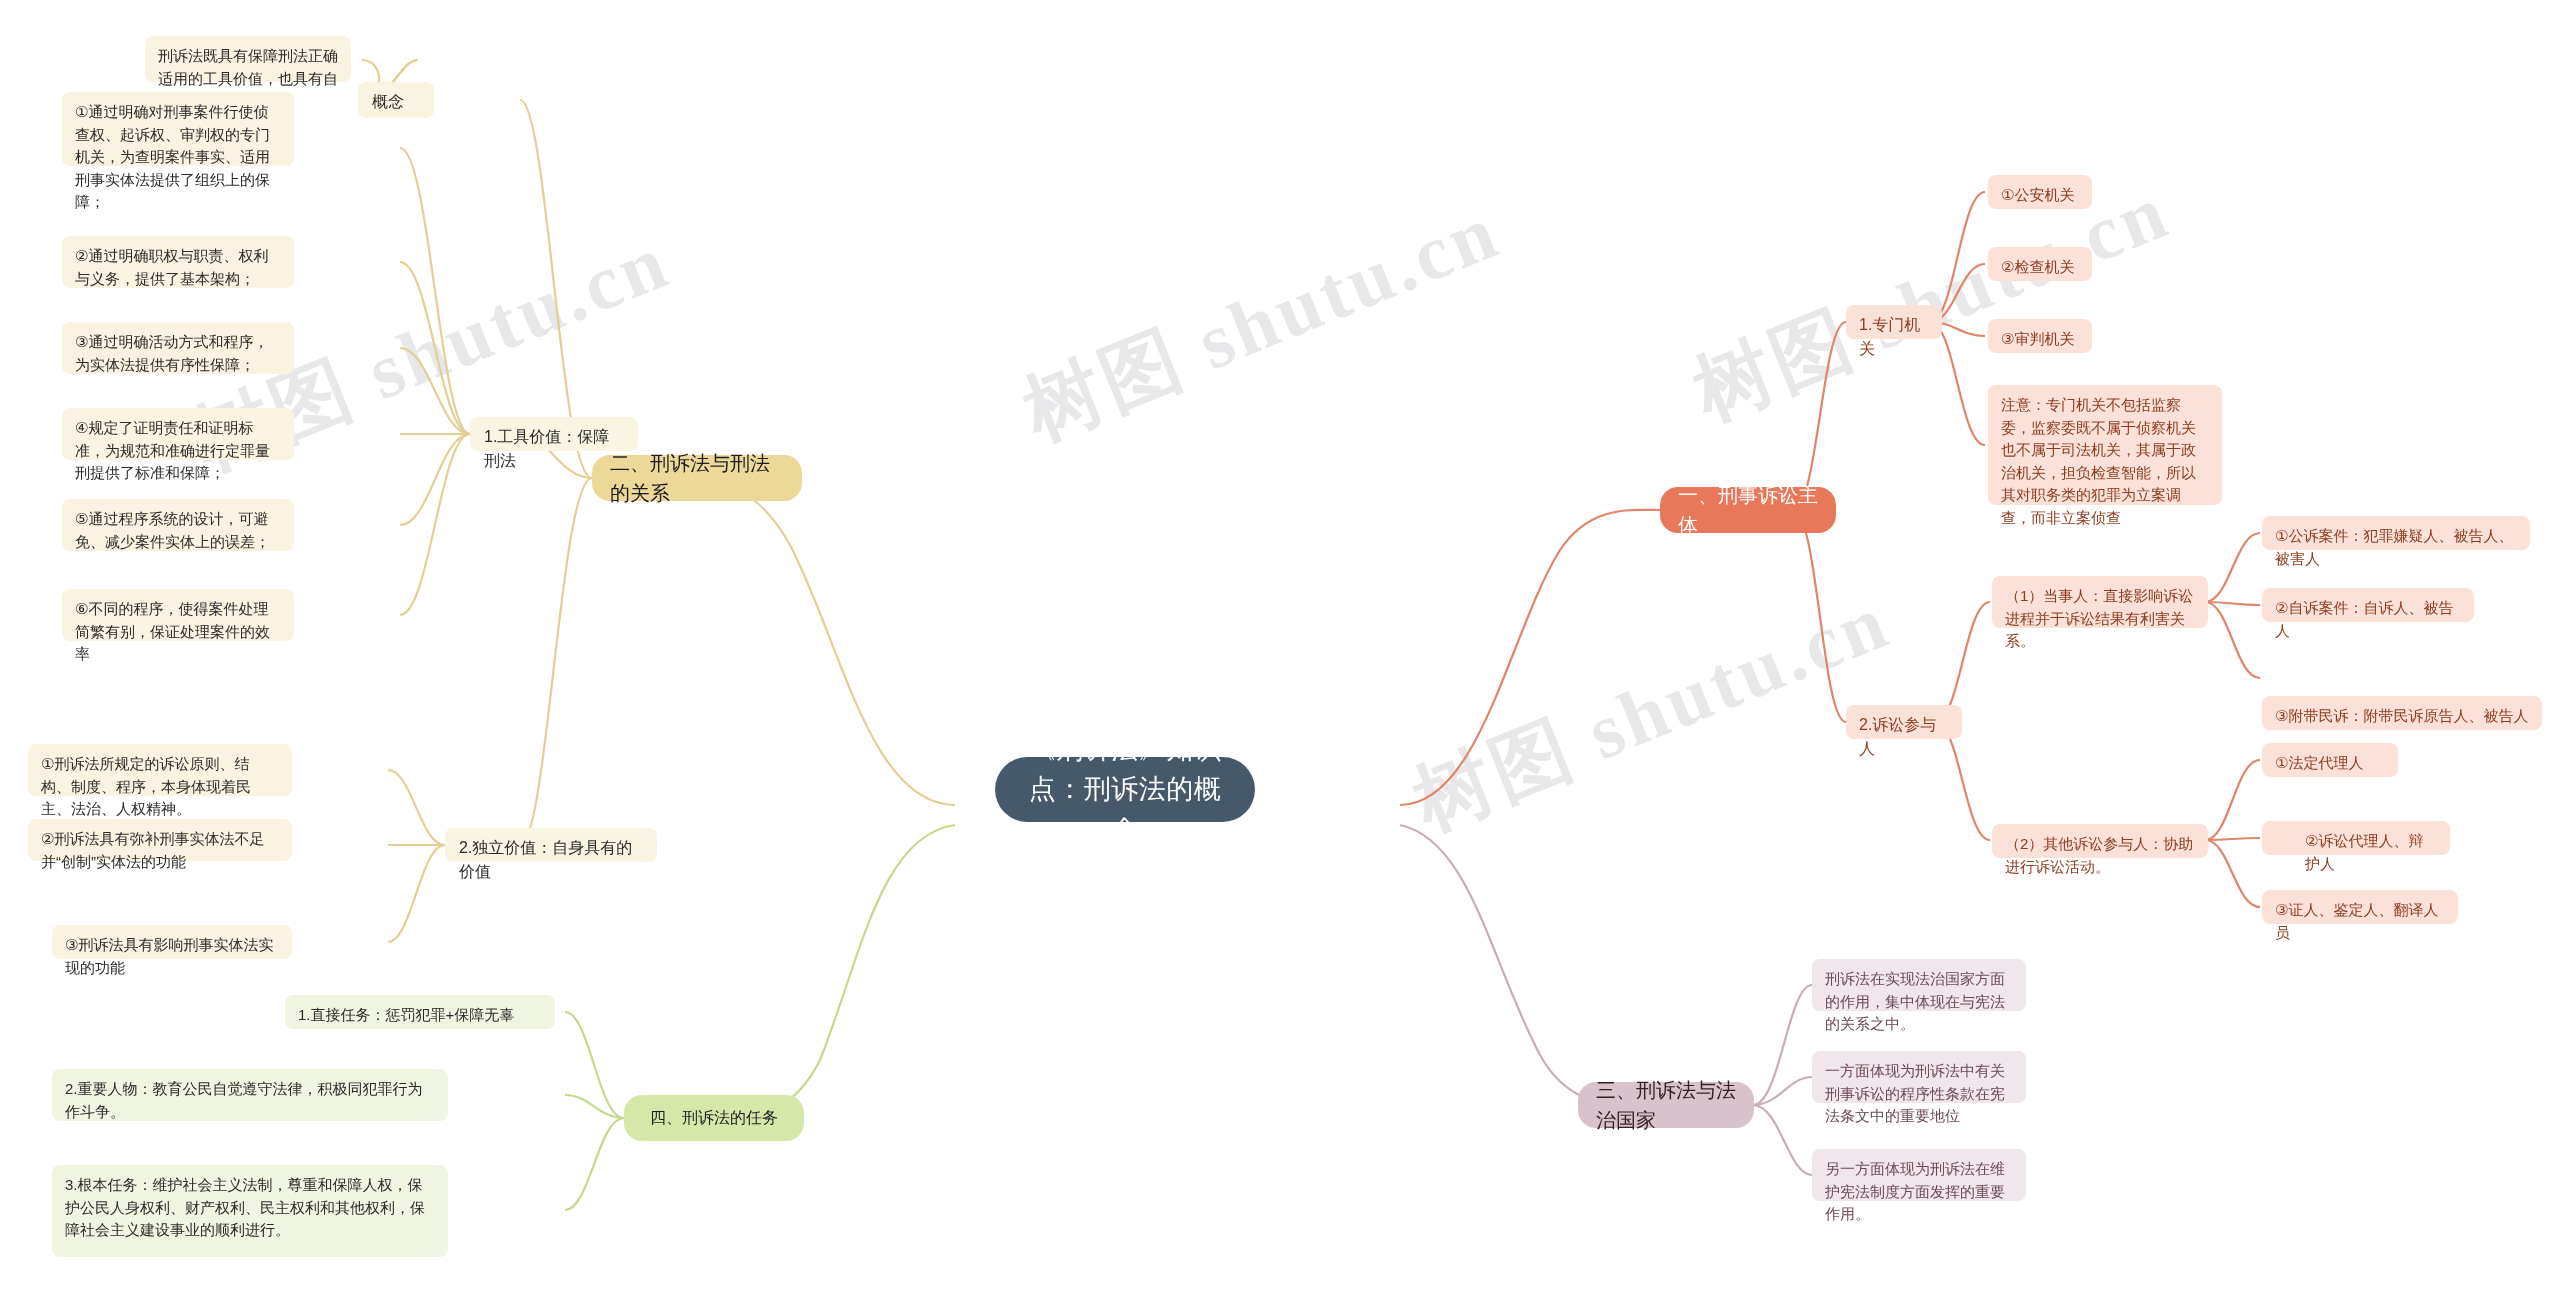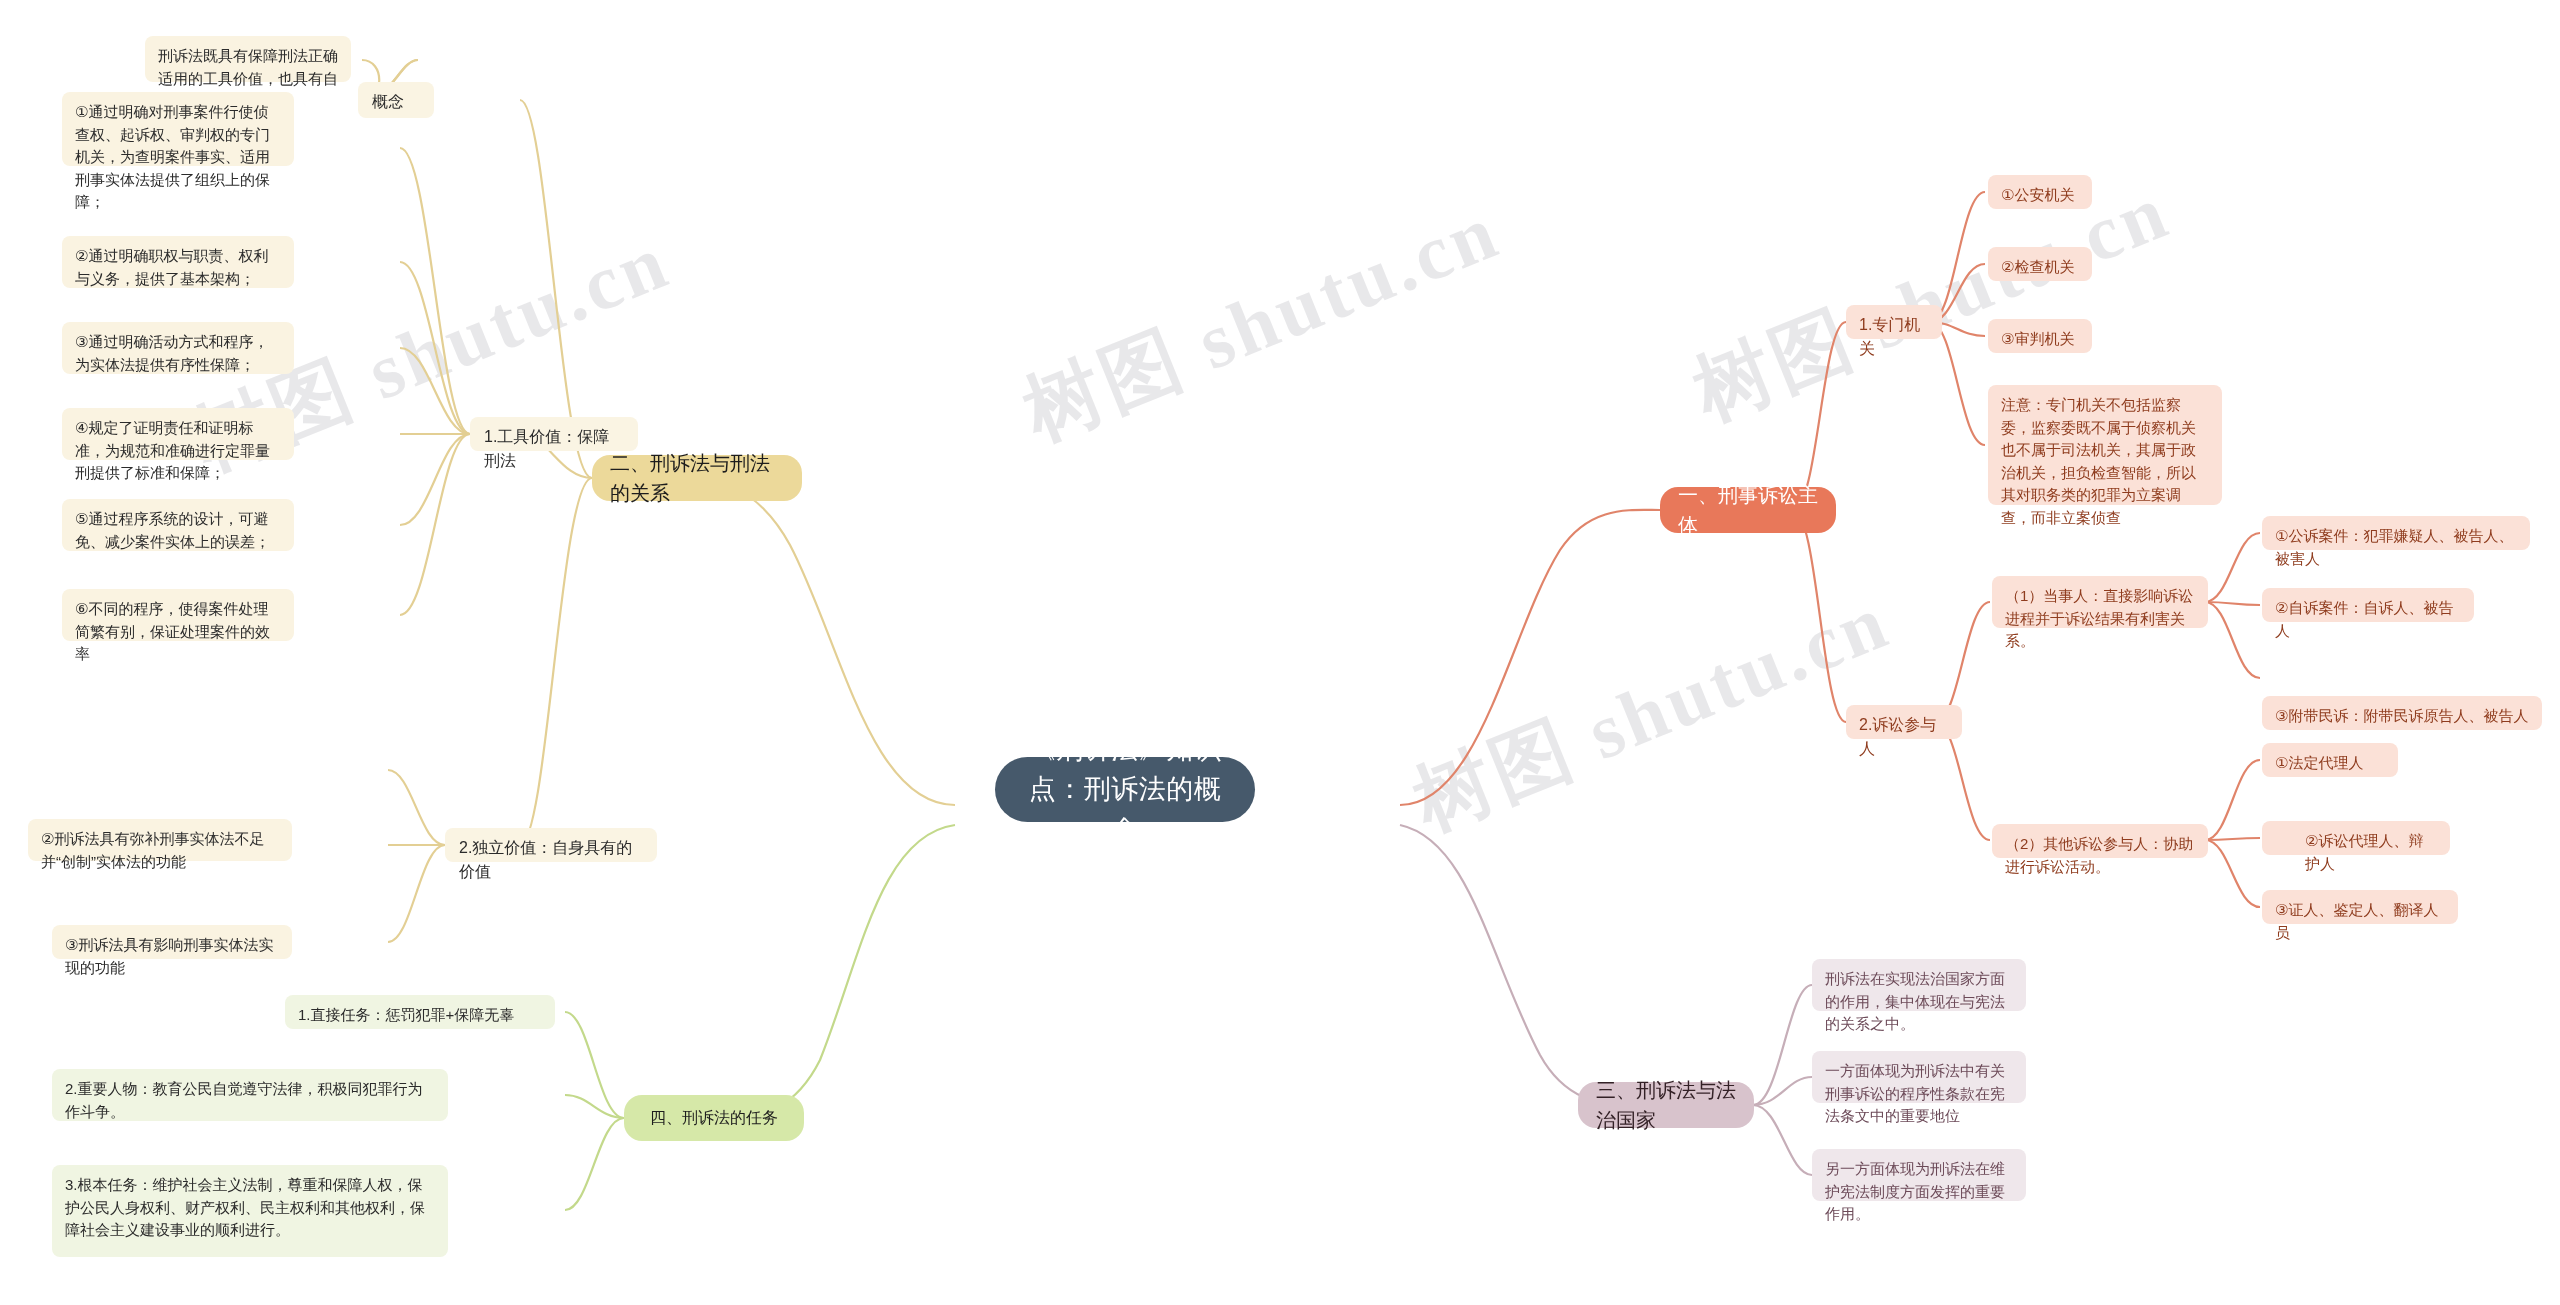--- a/index.html
+++ b/index.html
@@ -204,20 +204,21 @@
 
   <div class="node b-yellow-leaf" style="left:62px;top:92px;width:232px;height:74px;">①通过明确对刑事案件行使侦查权、起诉权、审判权的专门机关，为查明案件事实、适用刑事实体法提供了组织上的保障；</div>
   <div class="node b-yellow-leaf" style="left:62px;top:236px;width:232px;height:52px;">②通过明确职权与职责、权利与义务，提供了基本架构；</div>
   <div class="node b-yellow-leaf" style="left:62px;top:322px;width:232px;height:52px;">③通过明确活动方式和程序，为实体法提供有序性保障；</div>
   <div class="node b-yellow-leaf" style="left:62px;top:408px;width:232px;height:52px;">④规定了证明责任和证明标准，为规范和准确进行定罪量刑提供了标准和保障；</div>
   <div class="node b-yellow-leaf" style="left:62px;top:499px;width:232px;height:52px;">⑤通过程序系统的设计，可避免、减少案件实体上的误差；</div>
   <div class="node b-yellow-leaf" style="left:62px;top:589px;width:232px;height:52px;">⑥不同的程序，使得案件处理简繁有别，保证处理案件的效率</div>
 
   <div class="node b-yellow-sub" style="left:445px;top:828px;width:212px;height:34px;">2.独立价值：自身具有的价值</div>
 
+  <div class="node b-yellow-leaf" style="left:28px;top:744px;width:264px;height:52px;">①刑诉法所规定的诉讼原则、结构、制度、程序，本身体现着民主、法治、人权精神。</div>
   <div class="node b-yellow-leaf" style="left:28px;top:819px;width:264px;height:42px;">②刑诉法具有弥补刑事实体法不足并“创制”实体法的功能</div>
   <div class="node b-yellow-leaf" style="left:52px;top:925px;width:240px;height:34px;">③刑诉法具有影响刑事实体法实现的功能</div>
 
   <div class="node b-green-main" style="left:624px;top:1095px;width:180px;height:46px;">四、刑诉法的任务</div>
 
   <div class="node b-green-leaf" style="left:285px;top:995px;width:270px;height:34px;">1.直接任务：惩罚犯罪+保障无辜</div>
   <div class="node b-green-leaf" style="left:52px;top:1069px;width:396px;height:52px;">2.重要人物：教育公民自觉遵守法律，积极同犯罪行为作斗争。</div>
   <div class="node b-green-leaf" style="left:52px;top:1165px;width:396px;height:92px;">3.根本任务：维护社会主义法制，尊重和保障人权，保护公民人身权利、财产权利、民主权利和其他权利，保障社会主义建设事业的顺利进行。</div>
 
   <div class="node b-orange-main" style="left:1660px;top:487px;width:176px;height:46px;">一、刑事诉讼主体</div>

